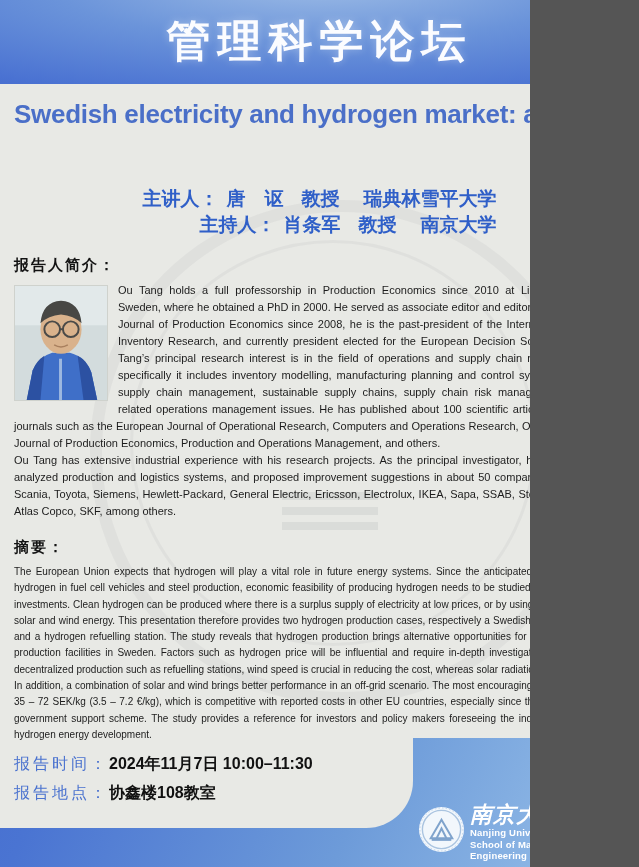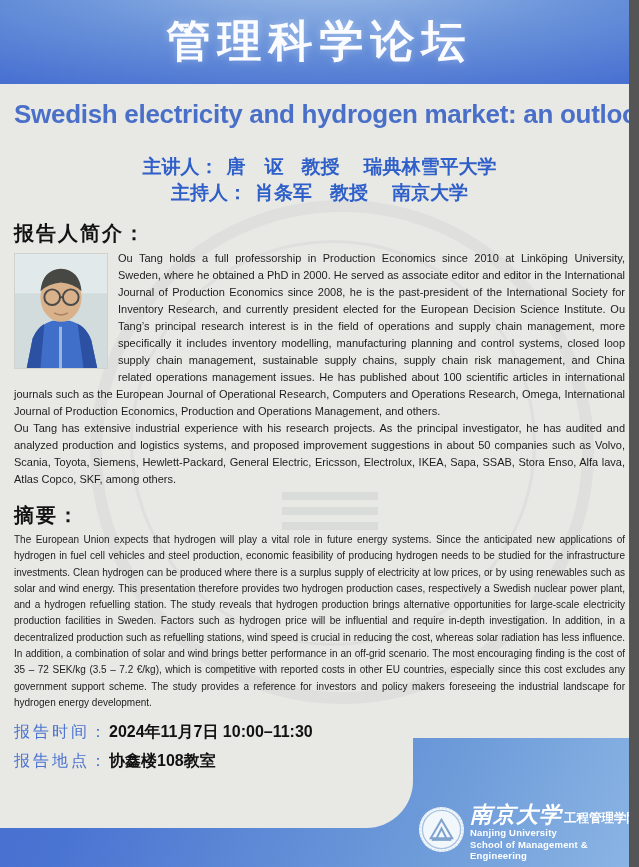--- a/index.html
+++ b/index.html
@@ -1,17 +1,17 @@
 <!DOCTYPE html>
 <html><head>
 <meta charset="utf-8">
 <style>
   html,body{margin:0;padding:0;background:#555;}
   .poster{
-    position:relative;width:629px;height:867px;overflow:hidden;
+    position:relative;width:530px;height:867px;overflow:hidden;
     font-family:"Liberation Sans",sans-serif;
     background:linear-gradient(113deg,#3c5fc8 0%,#4a74d2 42%,#6d9bd9 78%,#8ab4e4 100%);
   }
   
   .header{
     position:absolute;top:0;left:0;width:639px;height:84px;
     background:radial-gradient(140% 230% at 50% -20%,#9dbce6 0%,#6b94da 30%,#4a72d2 60%,#3c5cc0 82%,#2f479f 100%);
   }
   .banner-title{
     position:absolute;top:9px;left:0;width:100%;text-align:center;
@@ -28,25 +28,25 @@
   .wm-bars{position:absolute;top:492px;left:282px;width:96px;}
   .wm-bars div{height:8px;margin-bottom:7px;background:rgba(120,128,135,.12);}
   
   .content{position:absolute;top:84px;left:0;width:639px;box-sizing:border-box;padding:0 14px;}
   .talk-title{
     margin-top:14px;text-align:center;color:#4a6fc8;font-weight:bold;
     font-size:26px;line-height:32px;letter-spacing:-.3px;white-space:nowrap;
   }
   .speakers{margin-top:24px;text-align:center;color:#2f5fc8;font-weight:bold;font-size:19px;line-height:26px;}
   .speakers .row{white-space:nowrap;}
-  .speakers .inner{display:inline-block;text-align:center;}
+  .speakers .inner{display:inline-block;text-align:right;margin-top:32px;}
   .sp-name{margin-left:8px;}
   .sp-title{margin-left:18px;}
   .sp-org{margin-left:24px;}
-  .sec-heading{margin:12px 0 2px 0;font-size:20px;line-height:30px;font-weight:bold;color:#131313;letter-spacing:2px;}
+  .sec-heading{margin:12px 0 2px 0;font-size:15px;line-height:30px;font-weight:bold;color:#131313;letter-spacing:2px;}
   .bio{font-size:11px;line-height:17px;text-align:justify;color:#1c1c1c;}
   .bio p{margin:0;}
   .photo{float:left;width:94px;height:116px;margin:3px 10px 2px 0;border:1px solid #cfd2cd;box-sizing:border-box;}
   .photo svg{display:block;width:100%;height:100%;}
   .abstract{font-size:10px;line-height:16.3px;text-align:justify;color:#1c1c1c;}
   .schedule{margin-top:10px;}
   .sched-row{margin-bottom:7px;font-size:16px;line-height:22px;white-space:nowrap;}
   .sched-label{color:#4a72cf;font-weight:normal;letter-spacing:3px;text-align:center;}
   .sched-value{color:#111;font-weight:bold;margin-left:0;}
   

